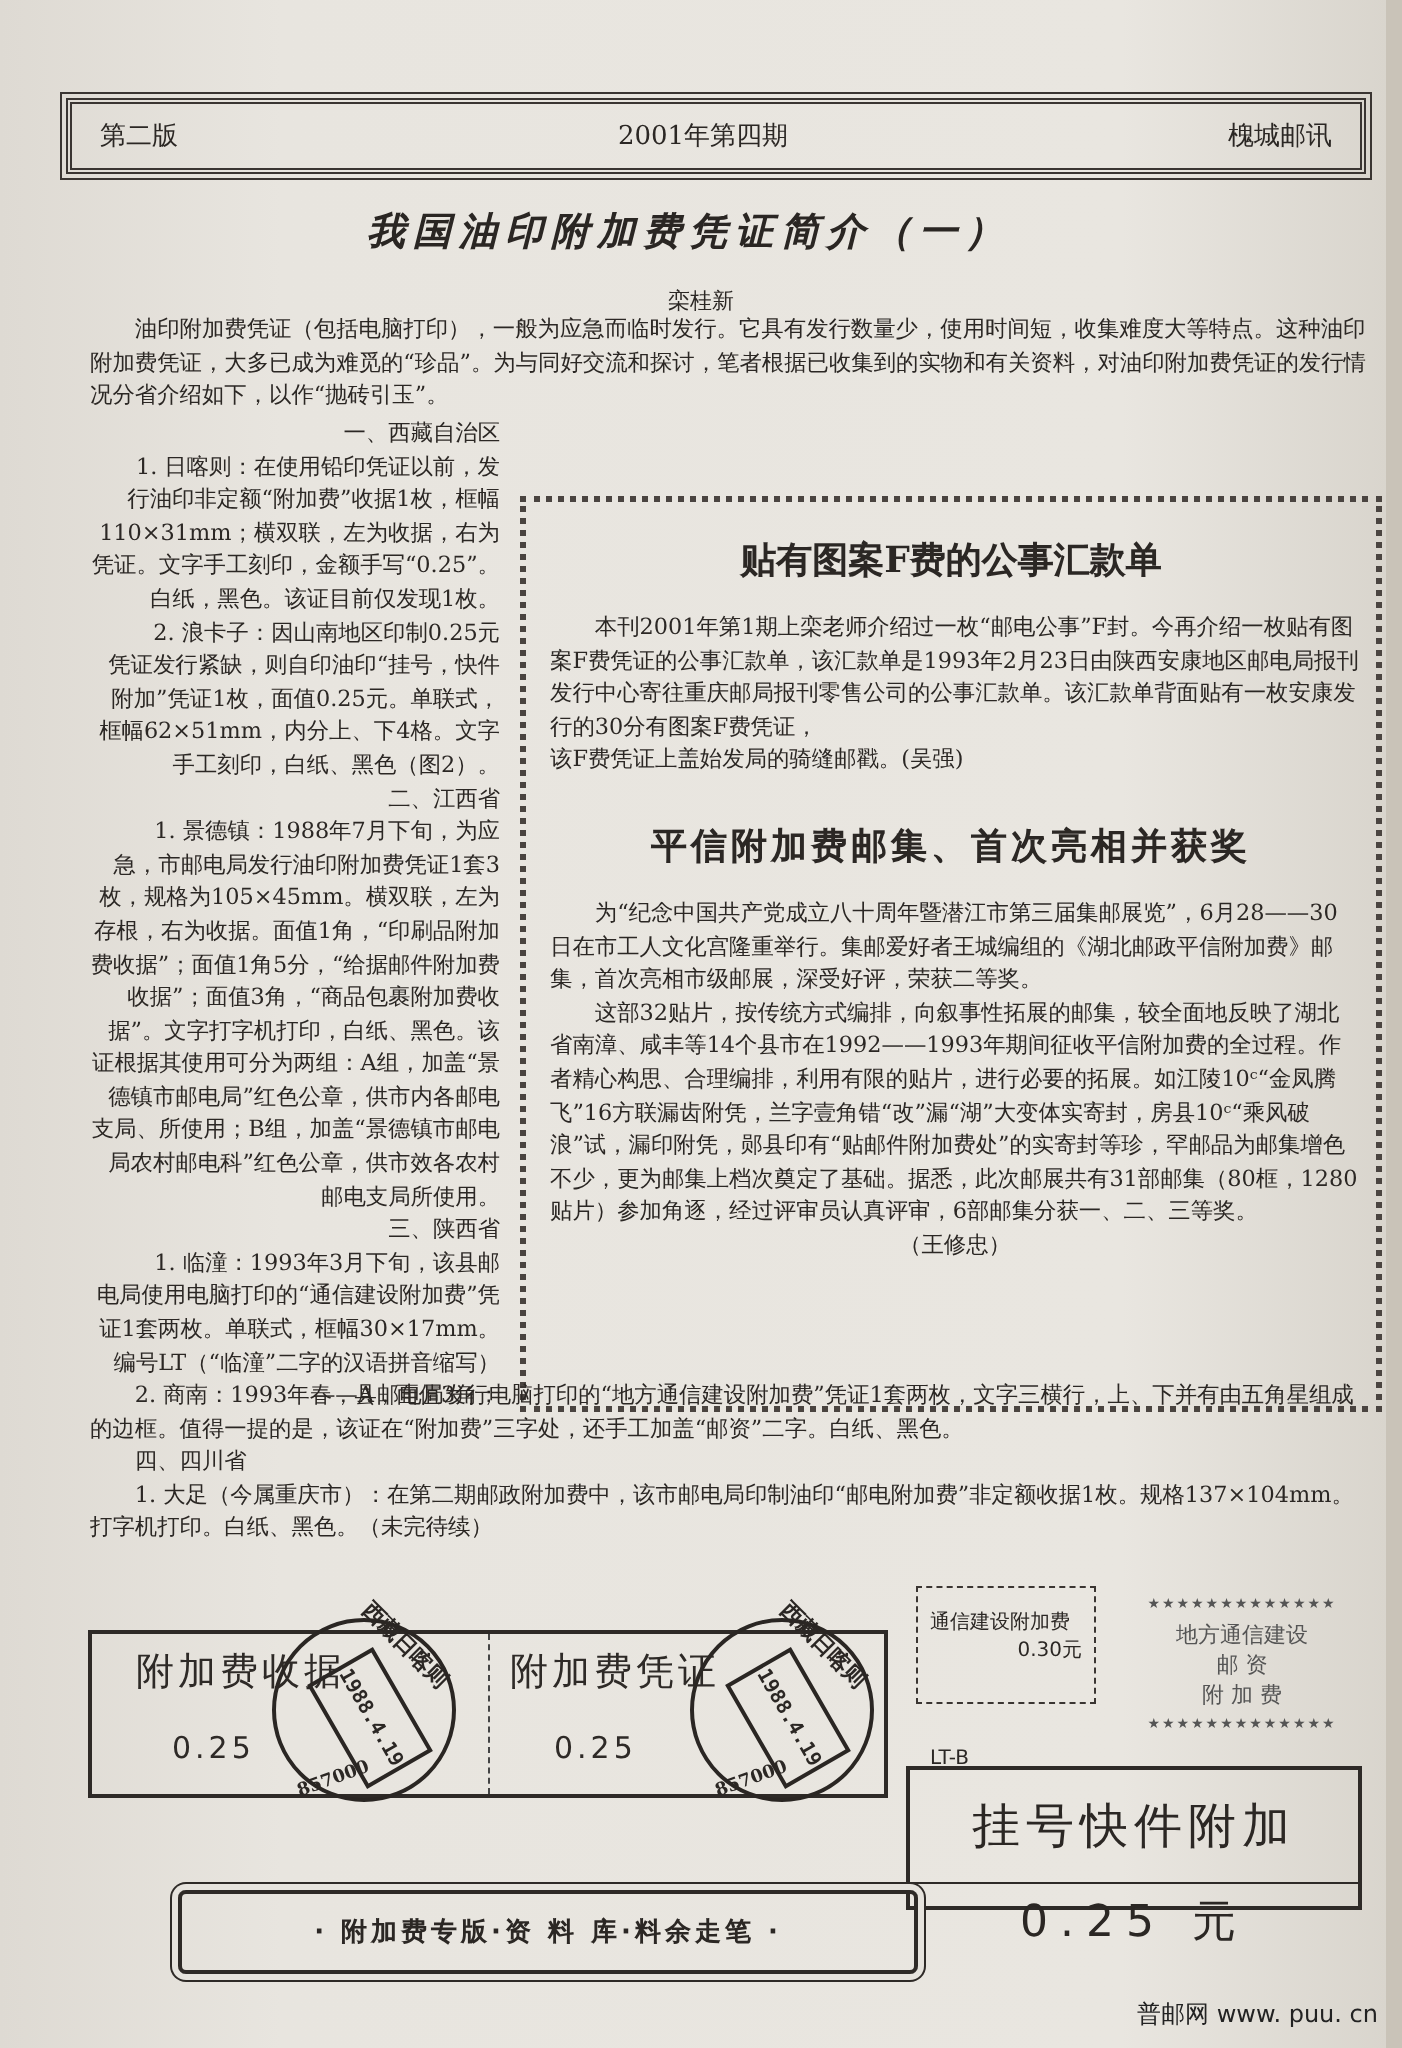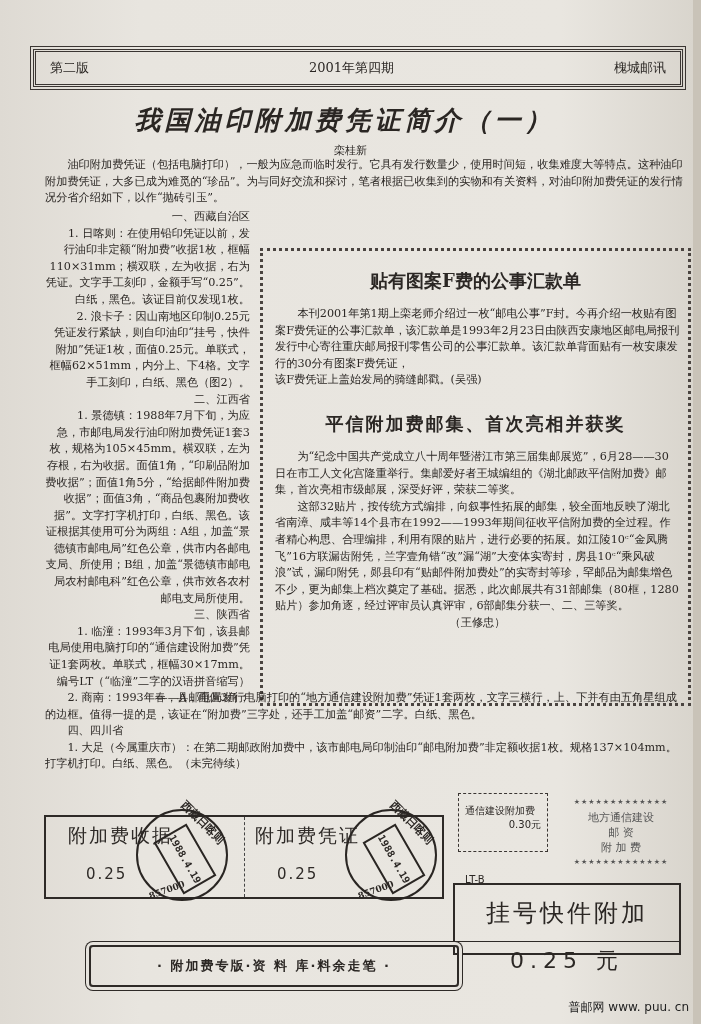--- a/index.html
+++ b/index.html
@@ -18,21 +18,21 @@
   .masthead {
     position: absolute; left: 33px; top: 49px; width: 650px; height: 38px;
     border: 3px double #3a3532; box-sizing: border-box;
     outline: 1px solid #3a3532; outline-offset: 2px;
     display: flex; align-items: center; justify-content: space-between;
     padding: 0 14px; font-size: 13px;
   }
   .title {
     position: absolute; left: 0; width: 689px; top: 103px; text-align: center;
     font-family: "DejaVu Sans", sans-serif; font-style: italic; font-weight: bold;
-    font-size: 26px; letter-spacing: 4px; color: #2a2623;
+    font-size: 19px; letter-spacing: 4px; color: #2a2623;
   }
   .author { position: absolute; left: 0; width: 701px; top: 143px; text-align: center; font-size: 11px; }
   .text { font-size: 11.2px; line-height: 16.6px; }
   .intro { position: absolute; left: 45px; top: 157px; width: 640px; text-indent: 2em; }
   .leftcol { position: absolute; left: 45px; top: 209px; width: 205px; }
   .leftcol p { margin: 0; text-indent: 2em; text-align: right; }
   .leftcol .h { text-indent: 2.6em; }
   .box {
     position: absolute; left: 260px; top: 248px; width: 431px; height: 458px;
     border: 3px dotted #4a4440; box-sizing: border-box;

